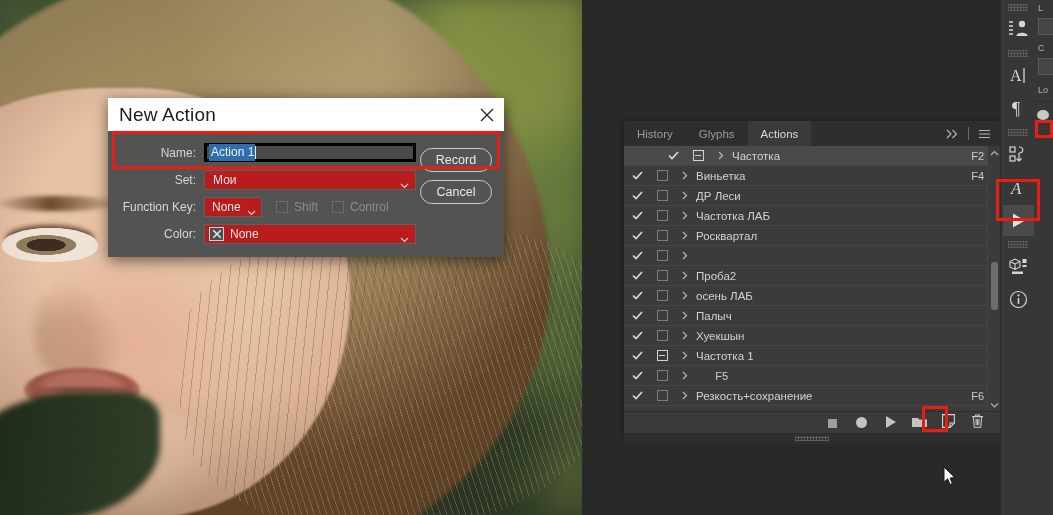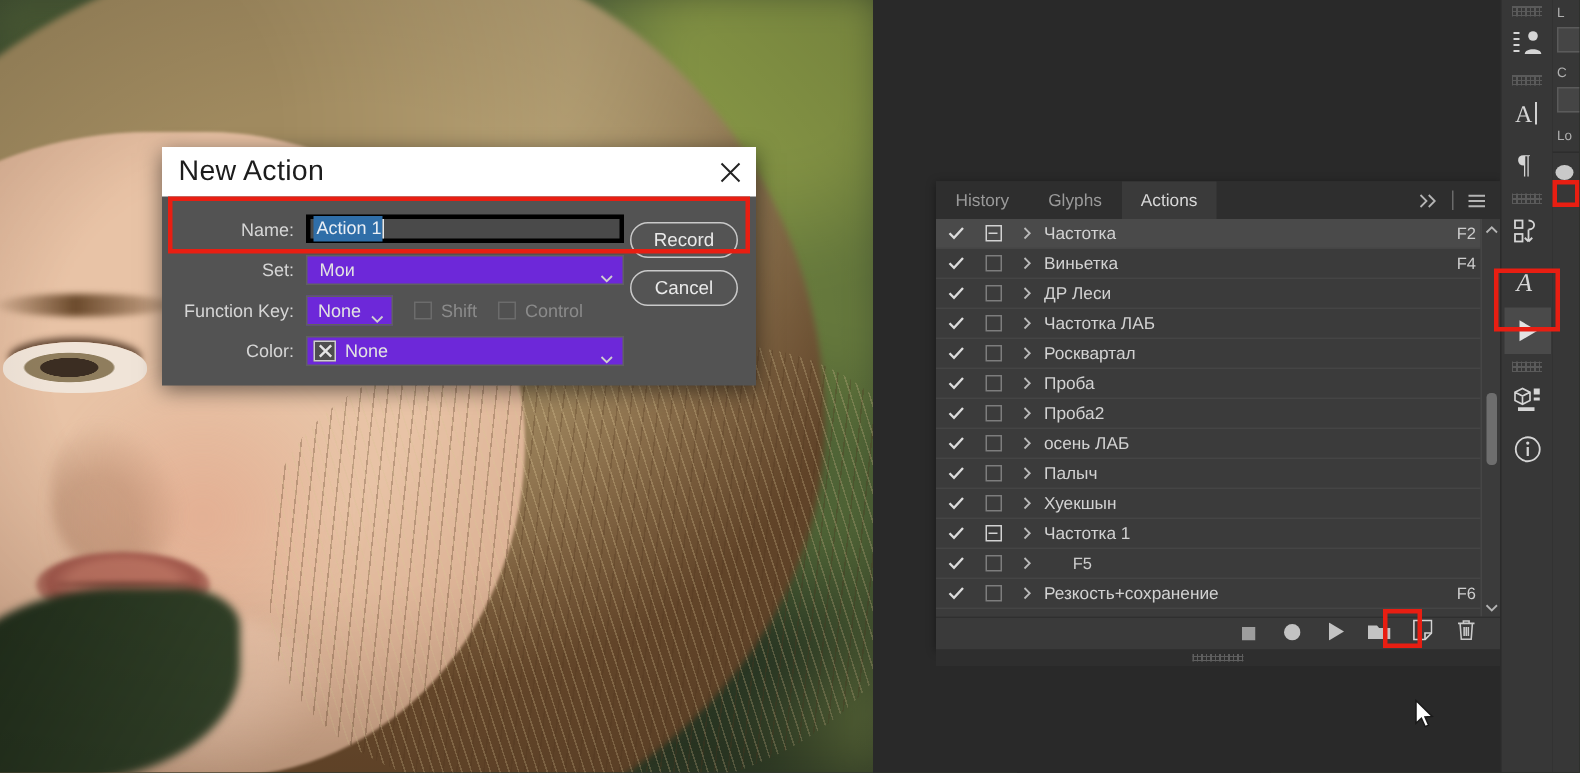--- a/index.html
+++ b/index.html
@@ -157,21 +157,21 @@
   }
   .name-input .sel {
     background: #2f6ea8; color: #e9eef4; font-size: 12px;
     padding: 1px 1px 2px 2px; line-height: 14px;
   }
   .name-input .caret {
     width: 1px; height: 13px; background: #e8e8e8; margin-left: 0px;
   }
 
   .select {
-    height: 20px; background: #6d28d9; border: 1px solid #606060;
+    height: 20px; background: #b91c1c; border: 1px solid #606060;
     display: flex; align-items: center; position: relative;
     color: #e3e3e3; font-size: 12px; padding-left: 8px; cursor: pointer;
   }
   .select.set { width: 212px; }
   .select.fkey { width: 58px; padding-left: 7px; }
   .select.color { width: 212px; padding-left: 4px; }
   .select .chev {
     position: absolute; right: 6px; top: 50%; margin-top: -2px;
   }
   .select.fkey .chev { right: 5px; }
@@ -229,21 +229,21 @@
   }
   .icon-btn { cursor: pointer; display: flex; align-items: center; }
 
   .actions-list {
     position: relative; height: 265px; background: #3b3b3b; overflow: hidden;
   }
   .arow {
     display: flex; align-items: center; height: 20px;
     border-bottom: 1px solid #454545; position: relative;
   }
-  .arow.selected { background: #4a4a4a; }
+  .arow.selected { background: #4a4a4a; padding-left: 36px; }
   .arow .c-check { width: 26px; display: flex; justify-content: center; }
   .arow .c-dlg   { width: 24px; display: flex; justify-content: center; }
   .arow .c-exp   { width: 22px; display: flex; justify-content: center; color: #b9b9b9; }
   .arow .c-name  { flex: 1; font-size: 11.5px; color: #d2d2d2; }
   .arow .c-key   { width: 48px; text-align: right; padding-right: 16px;
                    font-size: 11px; color: #cdcdcd; }
   .chk {
     width: 11px; height: 11px; border: 1px solid #7d7d7d; background: transparent;
   }
   .chk.dlg {
@@ -543,21 +543,20 @@
             </svg>
         </span>
         <span class="c-dlg">
             <span class="chk"></span>
           </span>
         <span class="c-exp">
           <svg width="6" height="9" viewBox="0 0 6 9">
               <path d="M1 1 L4.5 4.5 L1 8" stroke="#b9b9b9" stroke-width="1.2" fill="none"></path>
             </svg>
         </span>
-        <span class="c-name">Проба</span>
         <span class="c-key"></span>
       </div>
 
       <div class="arow">
         <span class="c-check">
           <svg width="11" height="9" viewBox="0 0 11 9">
               <path d="M1 4.5 L4 7.5 L10 1" stroke="#dcdcdc" stroke-width="1.6" fill="none"></path>
             </svg>
         </span>
         <span class="c-dlg">

